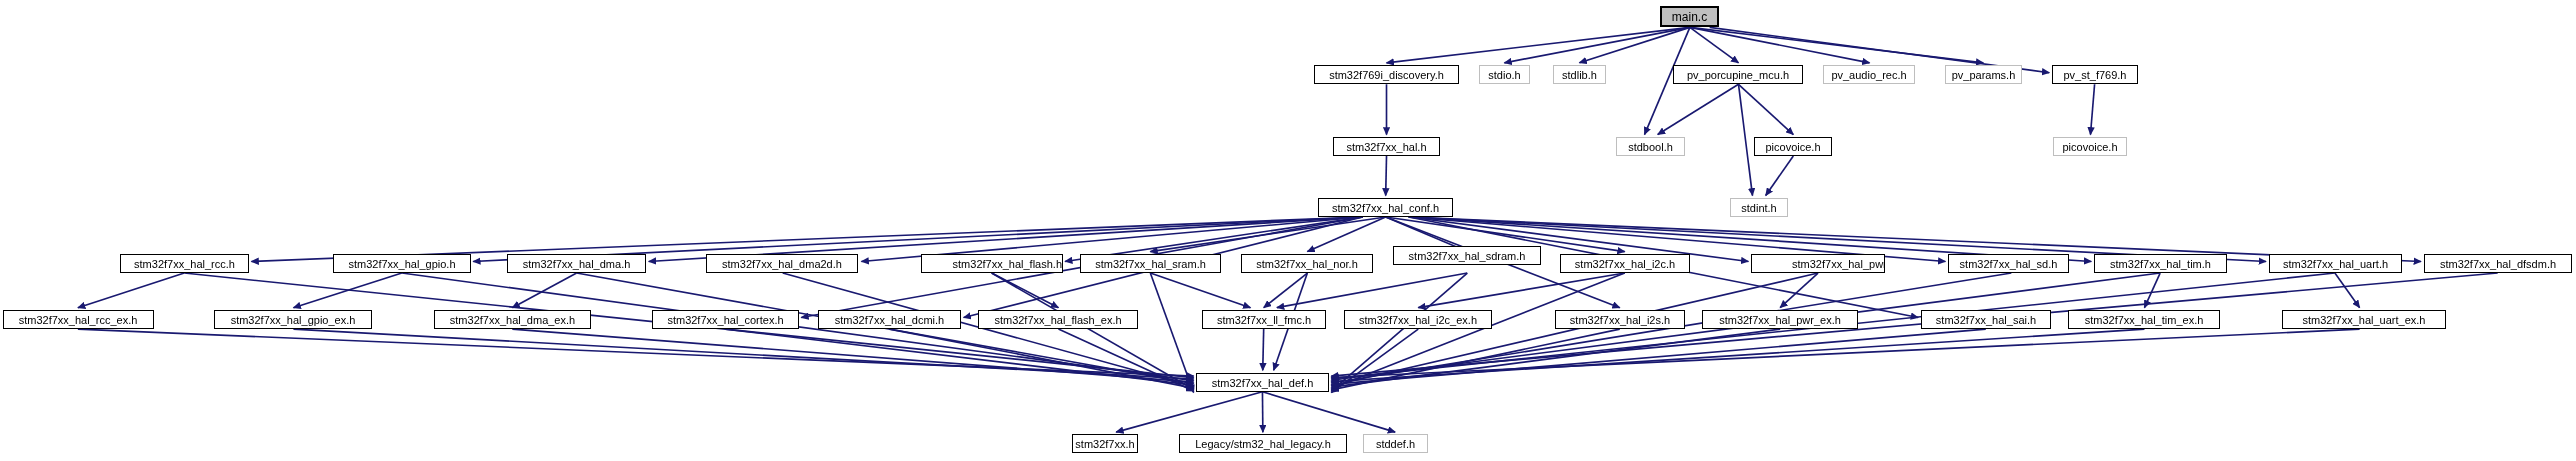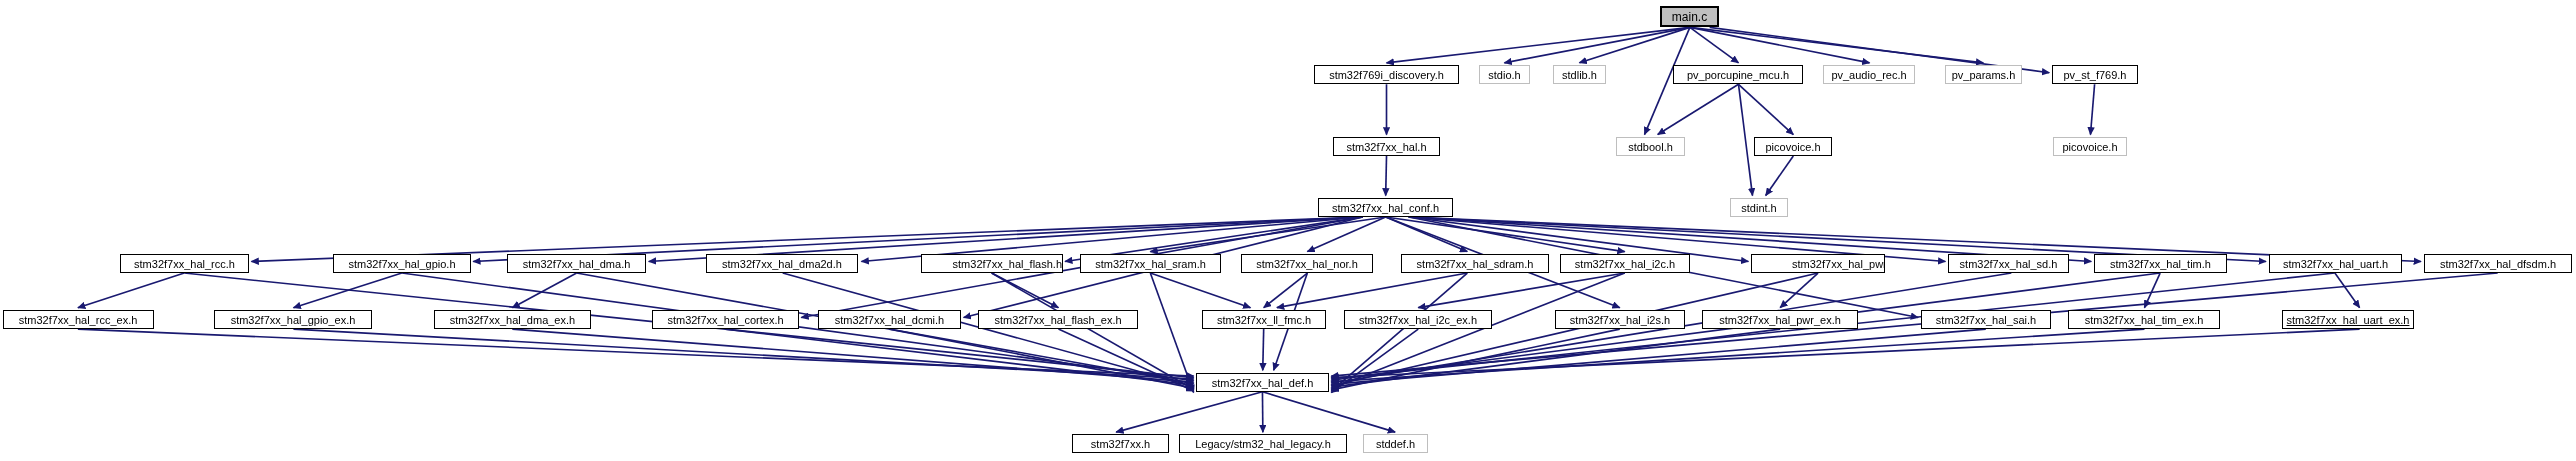--- a/index.html
+++ b/index.html
@@ -114,39 +114,39 @@
       <div class="node plain" style="left: 2053px; top: 137px; width: 74px;">picovoice.h</div>
       <div class="node" style="left: 1318px; top: 198px; width: 135px;">stm32f7xx_hal_conf.h</div>
       <div class="node plain" style="left: 1730px; top: 198px; width: 58px;">stdint.h</div>
       <div class="node" style="left: 120px; top: 254px; width: 129px;">stm32f7xx_hal_rcc.h</div>
       <div class="node" style="left: 333px; top: 254px; width: 138px;">stm32f7xx_hal_gpio.h</div>
       <div class="node" style="left: 507px; top: 254px; width: 139px;">stm32f7xx_hal_dma.h</div>
       <div class="node" style="left: 706px; top: 254px; width: 152px;">stm32f7xx_hal_dma2d.h</div>
       <div class="node" style="left: 921px; top: 254px; width: 142px; text-align: right;">stm32f7xx_hal_flash.h</div>
       <div class="node" style="left: 1080px; top: 254px; width: 141px;">stm32f7xx_hal_sram.h</div>
       <div class="node" style="left: 1241px; top: 254px; width: 132px;">stm32f7xx_hal_nor.h</div>
-      <div class="node" style="left: 1393px; top: 254px; width: 148px; margin-left: 8px;">stm32f7xx_hal_sdram.h</div>
+      <div class="node" style="left: 1393px; top: 246px; width: 148px;">stm32f7xx_hal_sdram.h</div>
       <div class="node" style="left: 1560px; top: 254px; width: 130px;">stm32f7xx_hal_i2c.h</div>
       <div class="node" style="left: 1751px; top: 254px; width: 134px; padding-left: 40px;">stm32f7xx_hal_pwr.h</div>
       <div class="node" style="left: 1948px; top: 254px; width: 121px;">stm32f7xx_hal_sd.h</div>
       <div class="node" style="left: 2094px; top: 254px; width: 133px;">stm32f7xx_hal_tim.h</div>
       <div class="node" style="left: 2269px; top: 254px; width: 133px;">stm32f7xx_hal_uart.h</div>
       <div class="node" style="left: 2424px; top: 254px; width: 148px;">stm32f7xx_hal_dfsdm.h</div>
       <div class="node" style="left: 2.5px; top: 310px; width: 151px;">stm32f7xx_hal_rcc_ex.h</div>
       <div class="node" style="left: 214px; top: 310px; width: 158px;">stm32f7xx_hal_gpio_ex.h</div>
       <div class="node" style="left: 434px; top: 310px; width: 157px;">stm32f7xx_hal_dma_ex.h</div>
       <div class="node" style="left: 652px; top: 310px; width: 147px;">stm32f7xx_hal_cortex.h</div>
       <div class="node" style="left: 818px; top: 310px; width: 143px;">stm32f7xx_hal_dcmi.h</div>
       <div class="node" style="left: 978px; top: 310px; width: 160px;">stm32f7xx_hal_flash_ex.h</div>
       <div class="node" style="left: 1202px; top: 310px; width: 124px;">stm32f7xx_ll_fmc.h</div>
       <div class="node" style="left: 1344px; top: 310px; width: 148px;">stm32f7xx_hal_i2c_ex.h</div>
       <div class="node" style="left: 1555px; top: 310px; width: 130px;">stm32f7xx_hal_i2s.h</div>
       <div class="node" style="left: 1702px; top: 310px; width: 156px;">stm32f7xx_hal_pwr_ex.h</div>
       <div class="node" style="left: 1921px; top: 310px; width: 130px;">stm32f7xx_hal_sai.h</div>
       <div class="node" style="left: 2068px; top: 310px; width: 152px;">stm32f7xx_hal_tim_ex.h</div>
-      <div class="node" style="left: 2282px; top: 310px; width: 132px; text-decoration: underline;">stm32f7xx_hal_uart_ex.h</div>
+      <div class="node" style="left: 2282px; top: 310px; width: 164px;">stm32f7xx_hal_uart_ex.h</div>
       <div class="node" style="left: 1196px; top: 373px; width: 133px;">stm32f7xx_hal_def.h</div>
-      <div class="node" style="left: 1072px; top: 434px; width: 97px;">stm32f7xx.h</div>
+      <div class="node" style="left: 1072px; top: 434px; width: 66px;">stm32f7xx.h</div>
       <div class="node" style="left: 1179px; top: 434px; width: 168px;">Legacy/stm32_hal_legacy.h</div>
       <div class="node plain" style="left: 1363px; top: 434px; width: 65px;">stddef.h</div>
     </div>
 </div>
 
 
 </body></html>

